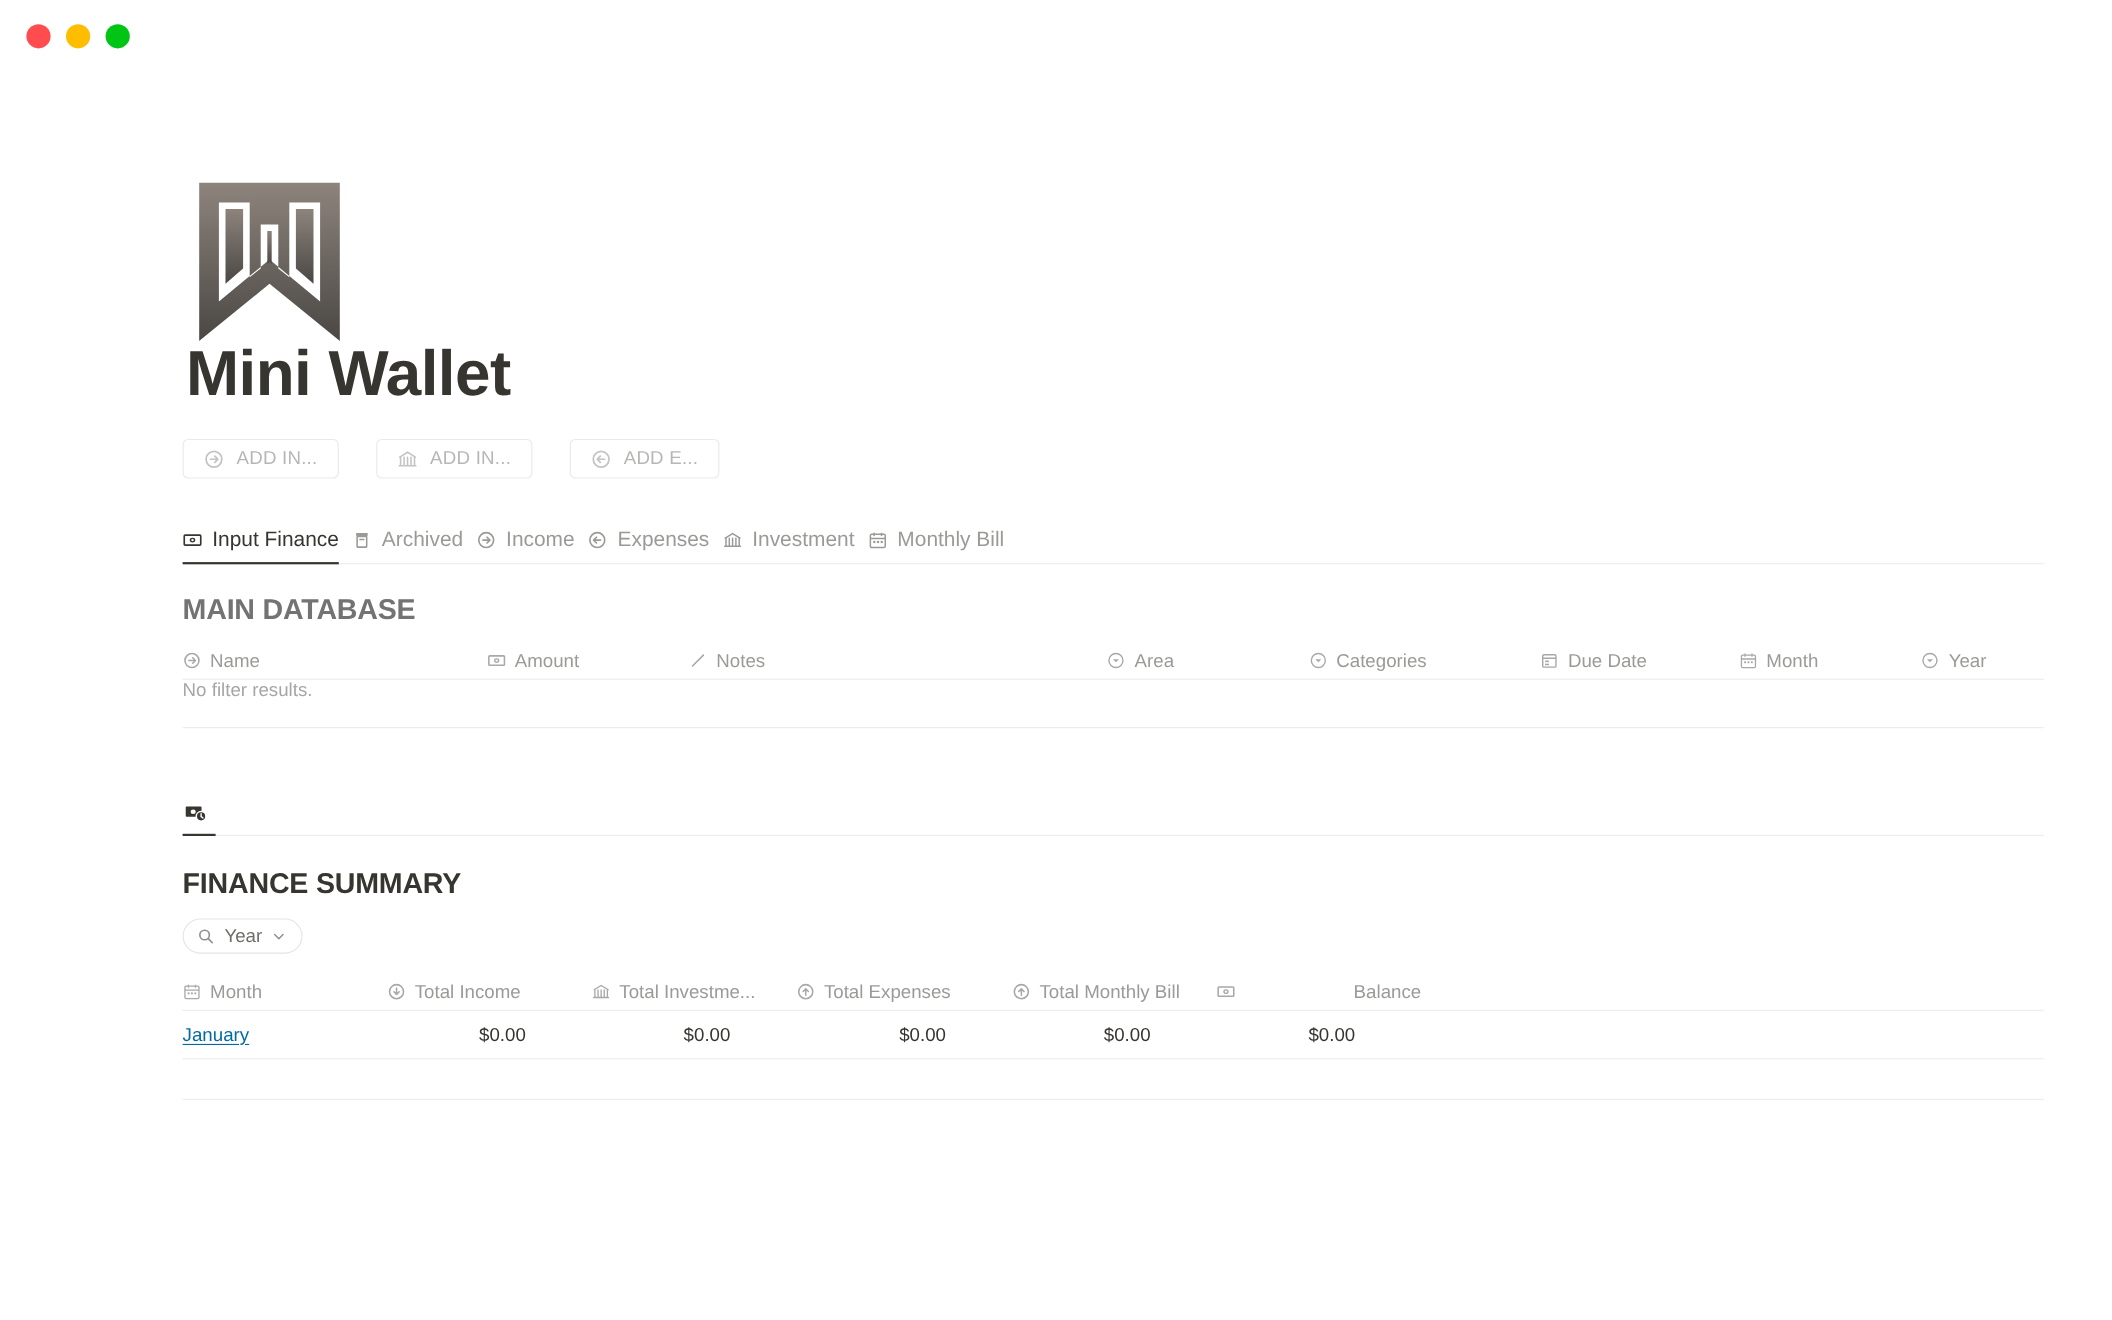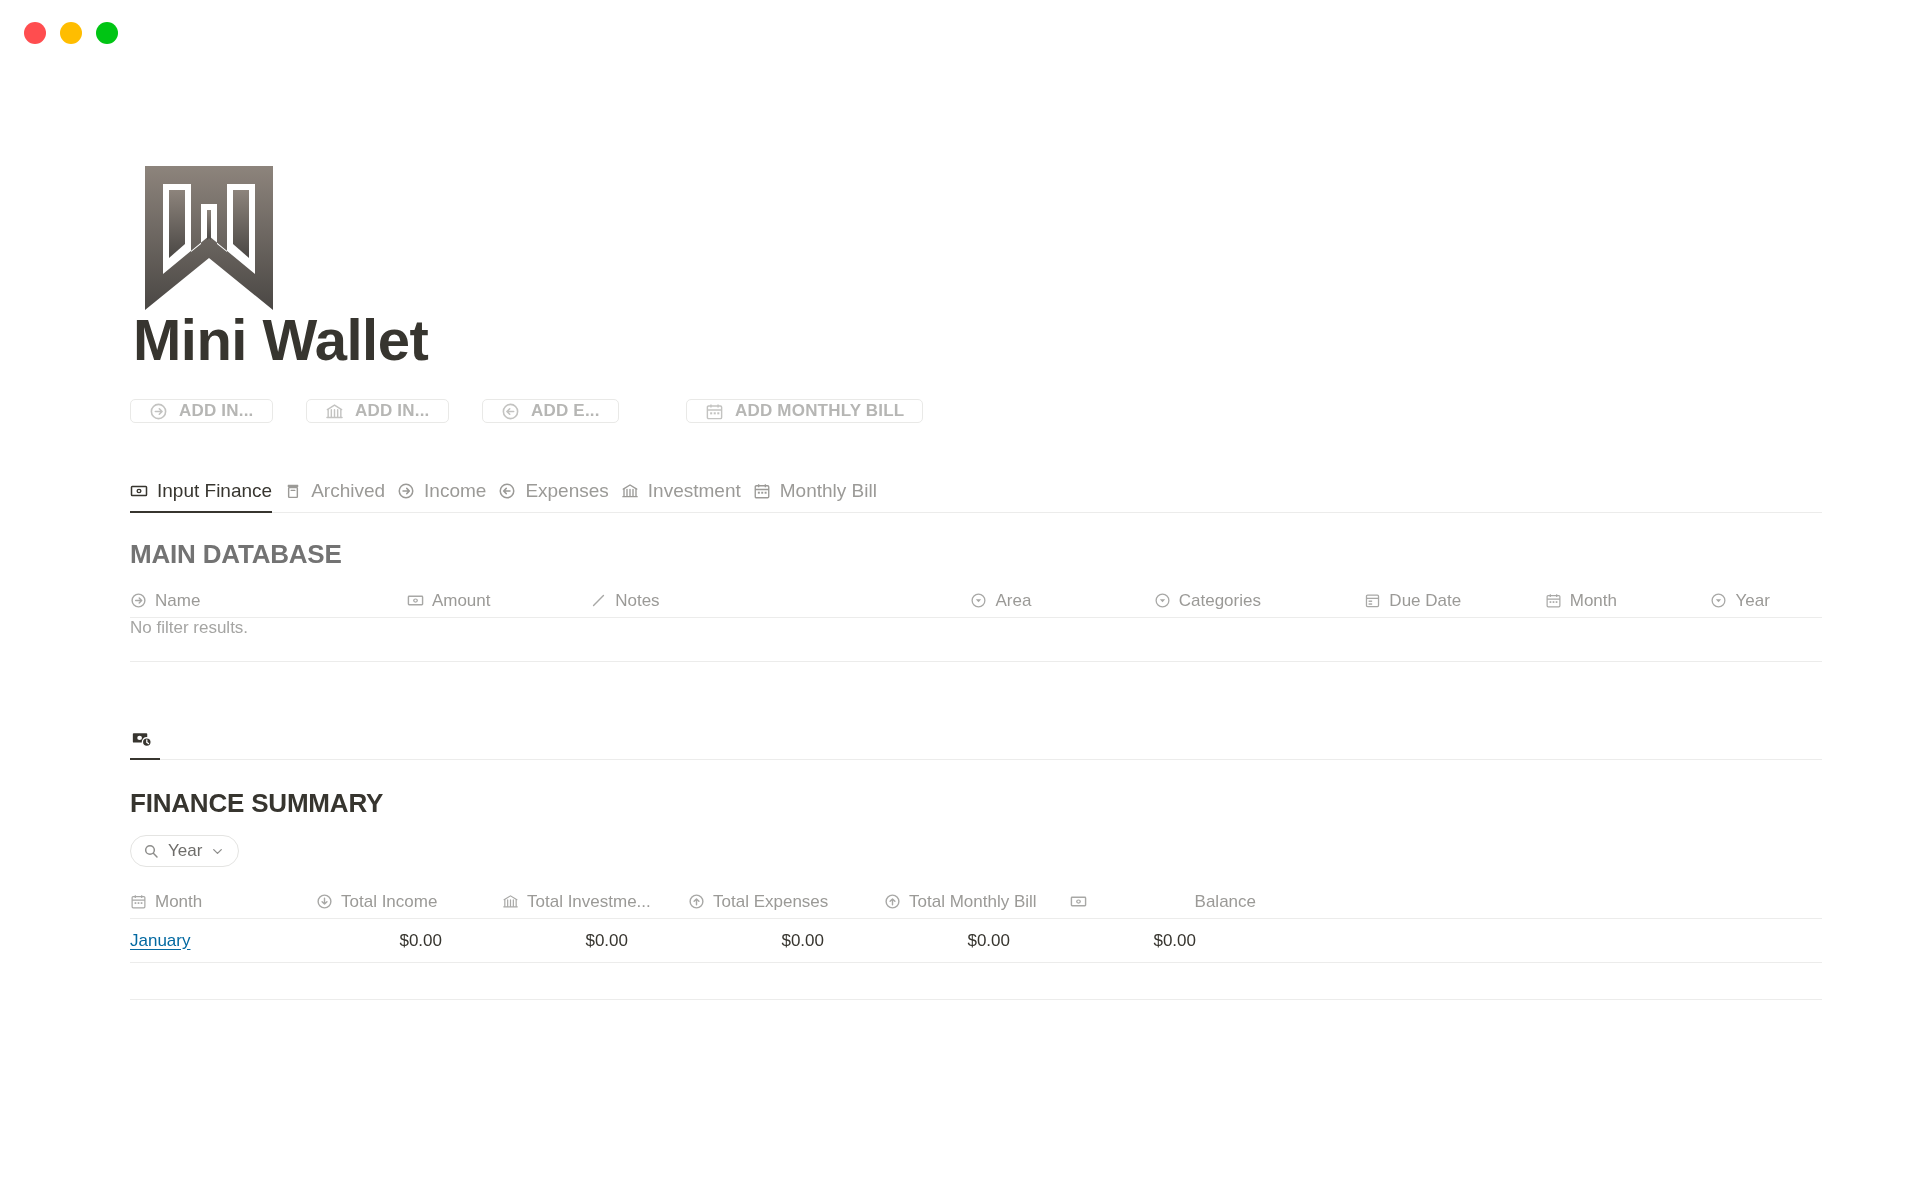--- a/index.html
+++ b/index.html
@@ -30,20 +30,21 @@
   .tl-min    { background: #ffbd00; }
   .tl-max    { background: #00c514; }
 
   
   .page {
     padding-left: 130px;
     padding-right: 100px;
   }
   .content {
     width: 1692px;
+    margin-left: 36px;
   }
 
   
   .logo-wrap {
     padding-top: 100px;
     padding-left: 15px;
     height: 200px;
   }
   .logo-svg { display: block; }
 
@@ -82,34 +83,33 @@
     letter-spacing: 0.2px;
   }
 
   
   .button-row {
     display: flex;
     margin-top: 26px;
     height: 42px;
   }
   .action-btn {
-    height: 24px;
+    height: 36px;
     border: 1px solid #e9e9e7;
     border-radius: 5px;
     background: #ffffff;
     display: flex;
     align-items: center;
     gap: 11px;
     padding: 0 18px;
     color: #b6b6b4;
     font-size: 17px;
     letter-spacing: 0.2px;
     cursor: pointer;
     white-space: nowrap;
-    font-weight: bold;
   }
   .btn-slot { flex: none; }
   .btn-slot.s1 { width: 176px; }
   .btn-slot.s2 { width: 176px; }
   .btn-slot.s3 { width: 204px; }
   .ico { flex: none; display: inline-flex; align-items: center; }
 
   
   .tab-divider-wrap {
     margin-top: 28px;
@@ -337,34 +337,20 @@
         <span class="ico">
           <svg width="19" height="19" viewBox="0 0 24 24" fill="none" stroke="#c3c3c1" stroke-width="2">
             <circle cx="12" cy="12" r="9"></circle>
                 <path d="M16 12H8M11 8.5L7.5 12 11 15.5" stroke-linecap="round" stroke-linejoin="round"></path>
           </svg>
         </span>
         <span>ADD E...</span>
       </button>
     </div>
 
-    <div class="btn-slot">
-      <button class="action-btn">
-        <span class="ico">
-          <svg width="19" height="19" viewBox="0 0 24 24" fill="none" stroke="#c3c3c1" stroke-width="1.8">
-            <rect x="3" y="5" width="18" height="16" rx="1.5"></rect>
-                <path d="M3 10h18M7.5 3v4M16.5 3v4"></path>
-            <rect x="6.5" y="13" width="2.6" height="2.6" fill="#c3c3c1" stroke="none"></rect>
-            <rect x="11" y="13" width="2.6" height="2.6" fill="#c3c3c1" stroke="none"></rect>
-            <rect x="15.5" y="13" width="2.6" height="2.6" fill="#c3c3c1" stroke="none"></rect>
-          </svg>
-        </span>
-        <span>ADD MONTHLY BILL</span>
-      </button>
-    </div>
 
   </div>
 
   <div class="tab-divider-wrap">
     <div class="tab-row">
 
       <div class="tab active">
         <span class="ico">
           <svg width="18" height="18" viewBox="0 0 24 24" fill="none" stroke="#37352f" stroke-width="2">
             <rect x="2" y="6" width="20" height="12" rx="1"></rect>

